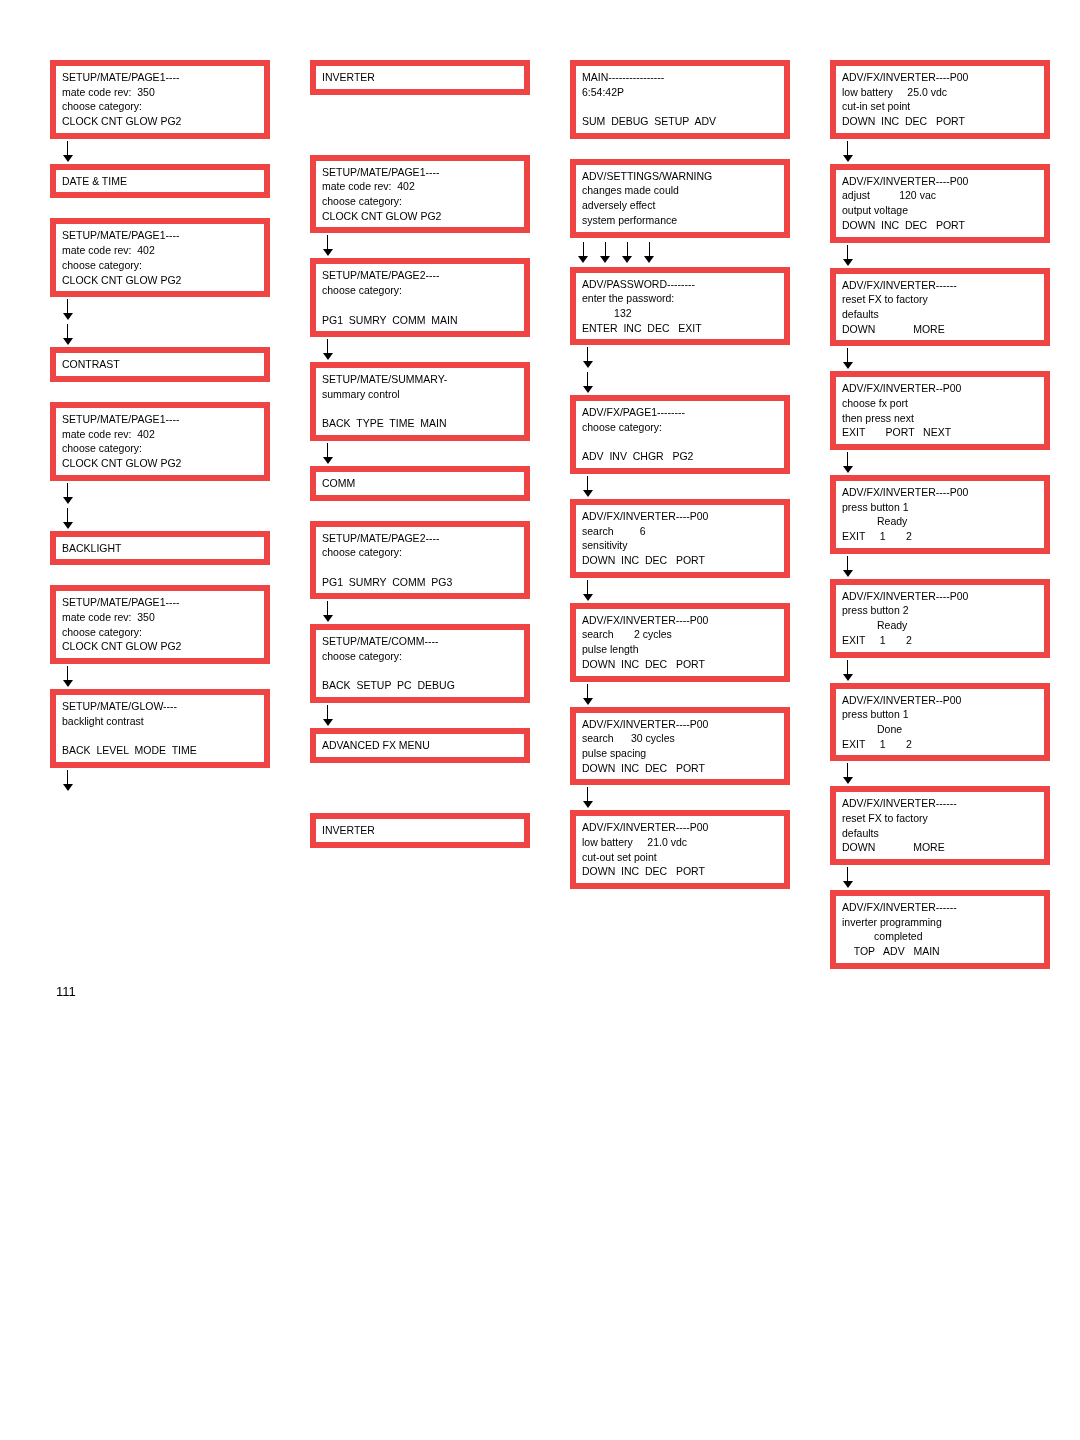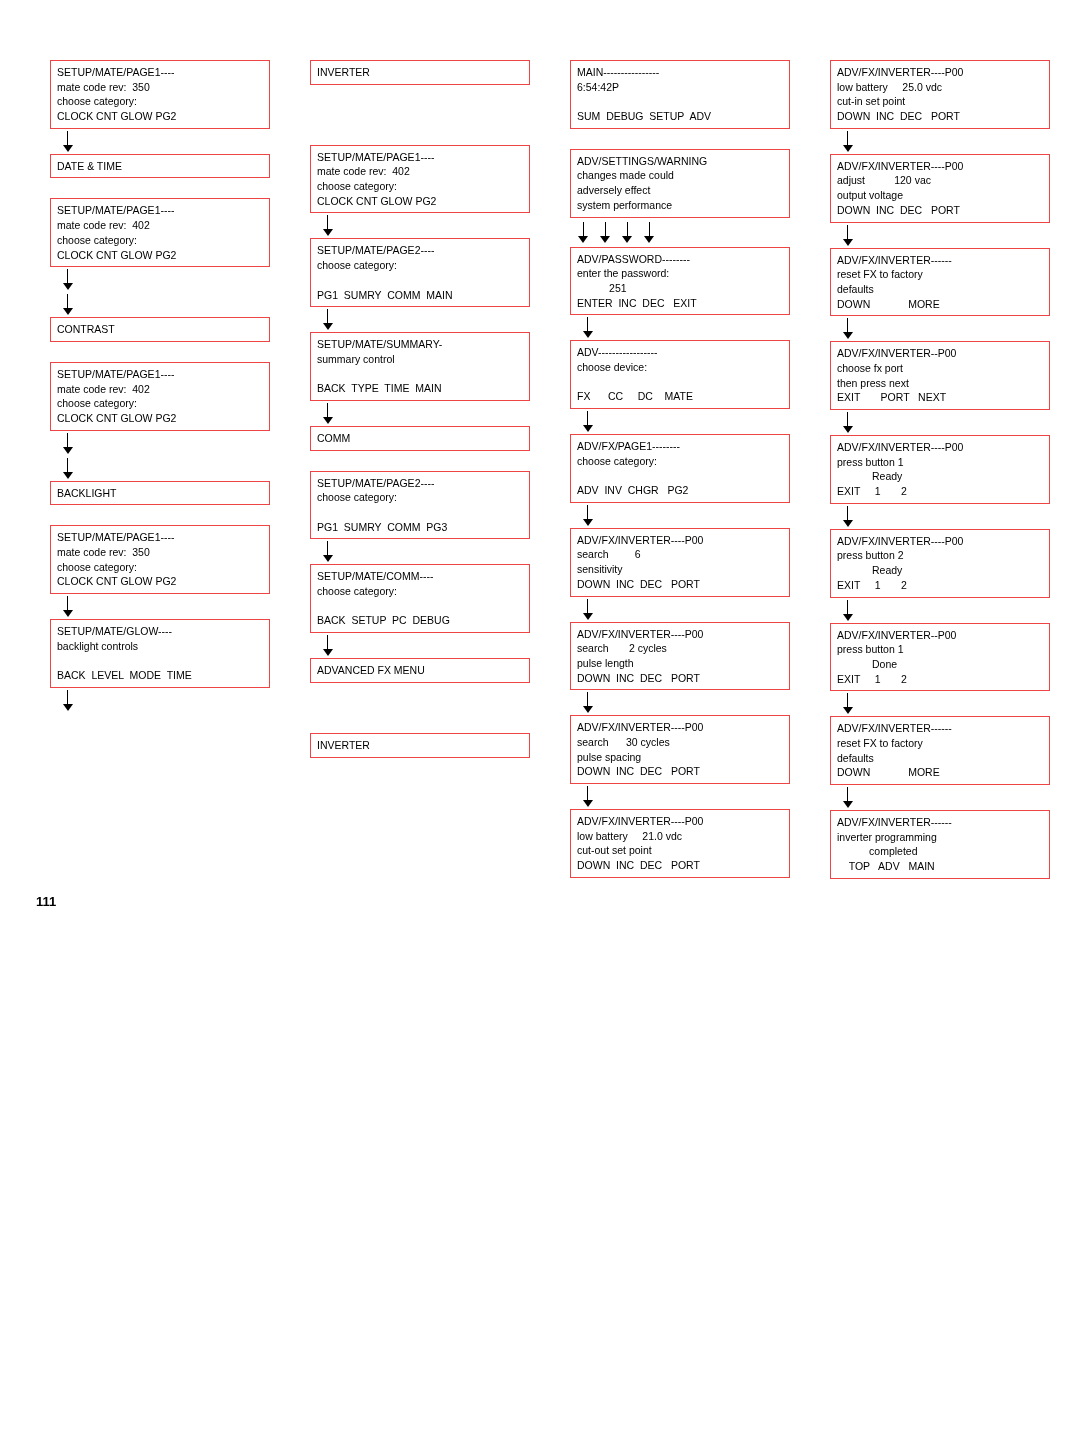--- a/index.html
+++ b/index.html
@@ -11,38 +11,38 @@
       min-height: 1440px;
       position: relative;
     }
     .page {
       padding: 60px 40px 60px 40px;
       position: relative;
     }
     .page-number {
       position: absolute;
       bottom: 30px;
-      left: 36px;
+      left: 56px;
       font-size: 13px;
-      font-weight: bold;
+      font-weight: normal;
     }
     .flow-grid {
       display: grid;
       grid-template-columns: 260px 260px 260px 260px;
       gap: 0;
       position: relative;
     }
     .col {
       display: flex;
       flex-direction: column;
       align-items: flex-start;
       padding: 0 10px;
     }
     .box {
-      border: 1px solid #ef4444;
+      border: 6px solid #ef4444;
       padding: 4px 6px;
       font-size: 10.5px;
       line-height: 1.4;
       font-family: Arial, Helvetica, sans-serif;
       white-space: pre-wrap;
       min-width: 220px;
       background: #fff;
     }
     .arrow-down {
       display: flex;
@@ -104,21 +104,21 @@
       <div class="arrow-down"></div>
       <div class="arrow-down"></div>
       <div class="box">BACKLIGHT</div>
       <div class="spacer"></div>
       <div class="box">SETUP/MATE/PAGE1----
 mate code rev:  350
 choose category:
 CLOCK CNT GLOW PG2</div>
       <div class="arrow-down"></div>
       <div class="box">SETUP/MATE/GLOW----
-backlight controls
+backlight contrast
 
 BACK  LEVEL  MODE  TIME</div>
       <div class="arrow-down"></div>
     </div>
 
     <div class="col">
       <div class="box">INVERTER</div>
       <div style="height:60px;"></div>
       <div class="box">SETUP/MATE/PAGE1----
 mate code rev:  402
@@ -176,27 +176,23 @@
           <div style="width:1px;height:14px;background:#000;"></div>
           <div style="width:0;height:0;border-left:5px solid transparent;border-right:5px solid transparent;border-top:7px solid #000;"></div>
         </div>
         <div style="display:flex;flex-direction:column;align-items:center;">
           <div style="width:1px;height:14px;background:#000;"></div>
           <div style="width:0;height:0;border-left:5px solid transparent;border-right:5px solid transparent;border-top:7px solid #000;"></div>
         </div>
       </div>
       <div class="box">ADV/PASSWORD--------
 enter the password:
-           251
+           132
 ENTER  INC  DEC   EXIT</div>
       <div class="arrow-down"></div>
-      <div class="box">ADV-----------------
-choose device:
-
-FX      CC     DC    MATE</div>
       <div class="arrow-down"></div>
       <div class="box">ADV/FX/PAGE1--------
 choose category:
 
 ADV  INV  CHGR   PG2</div>
       <div class="arrow-down"></div>
       <div class="box">ADV/FX/INVERTER----P00
 search         6
 sensitivity
 DOWN  INC  DEC   PORT</div>

